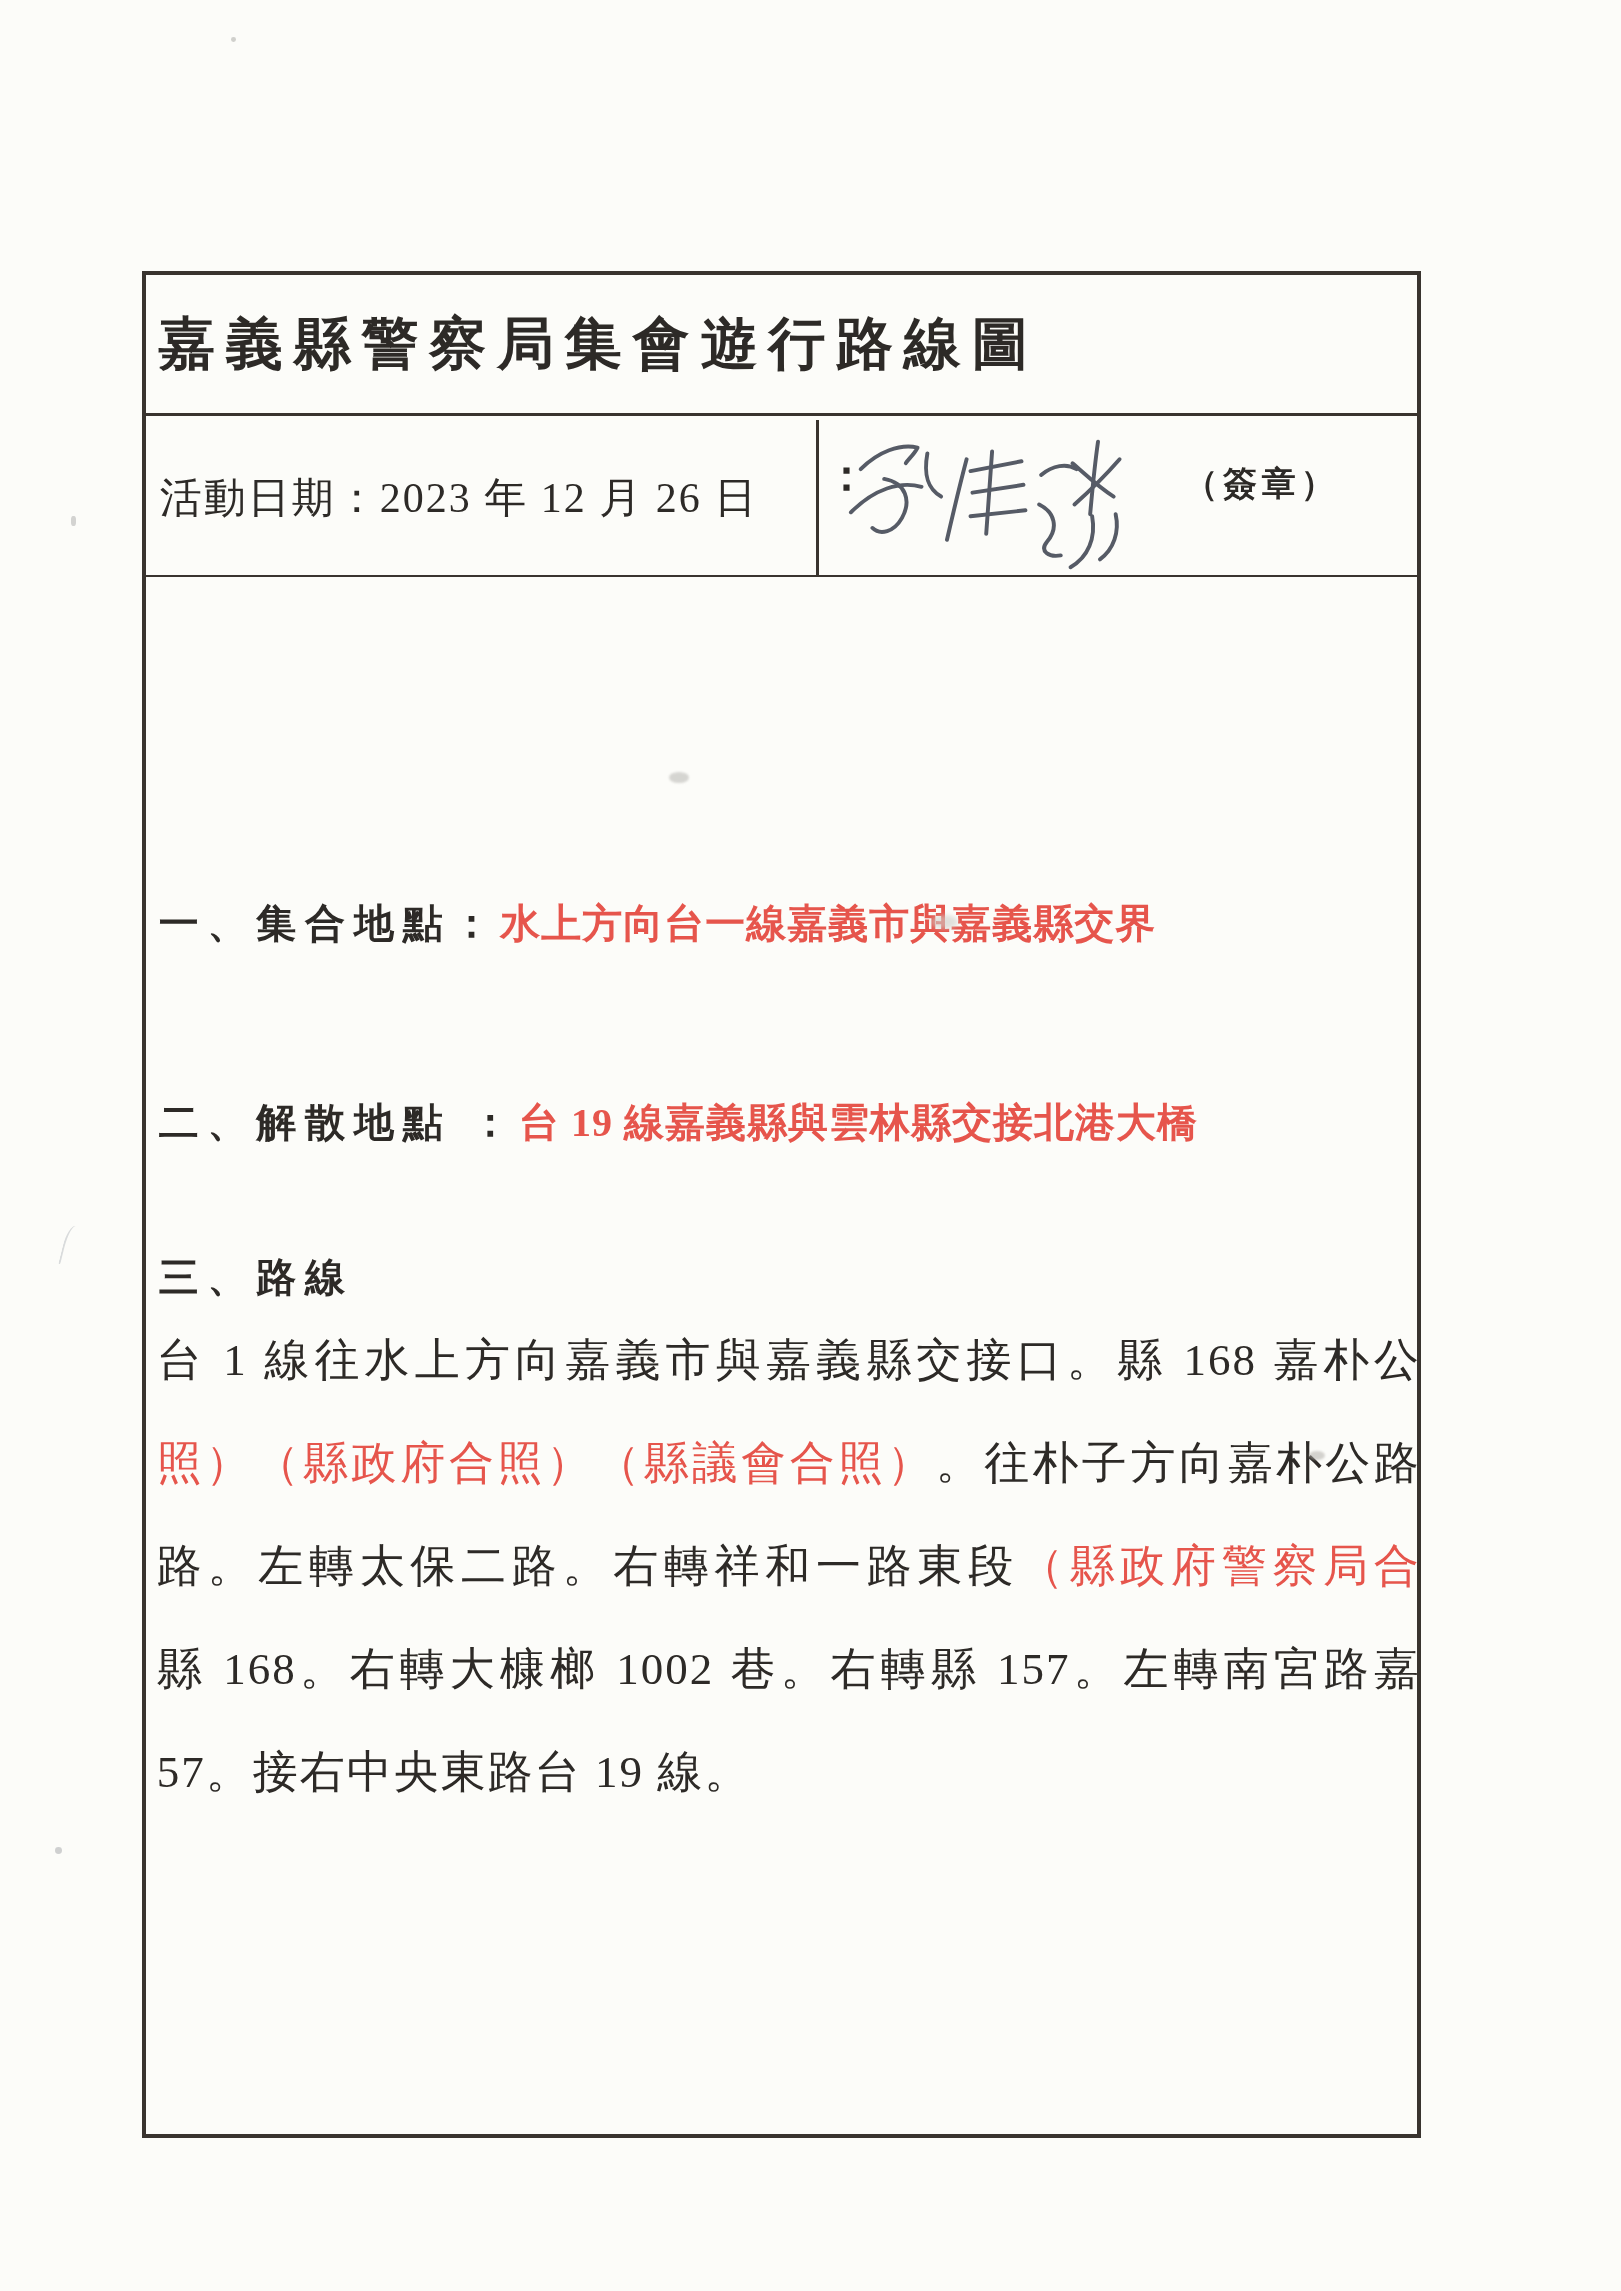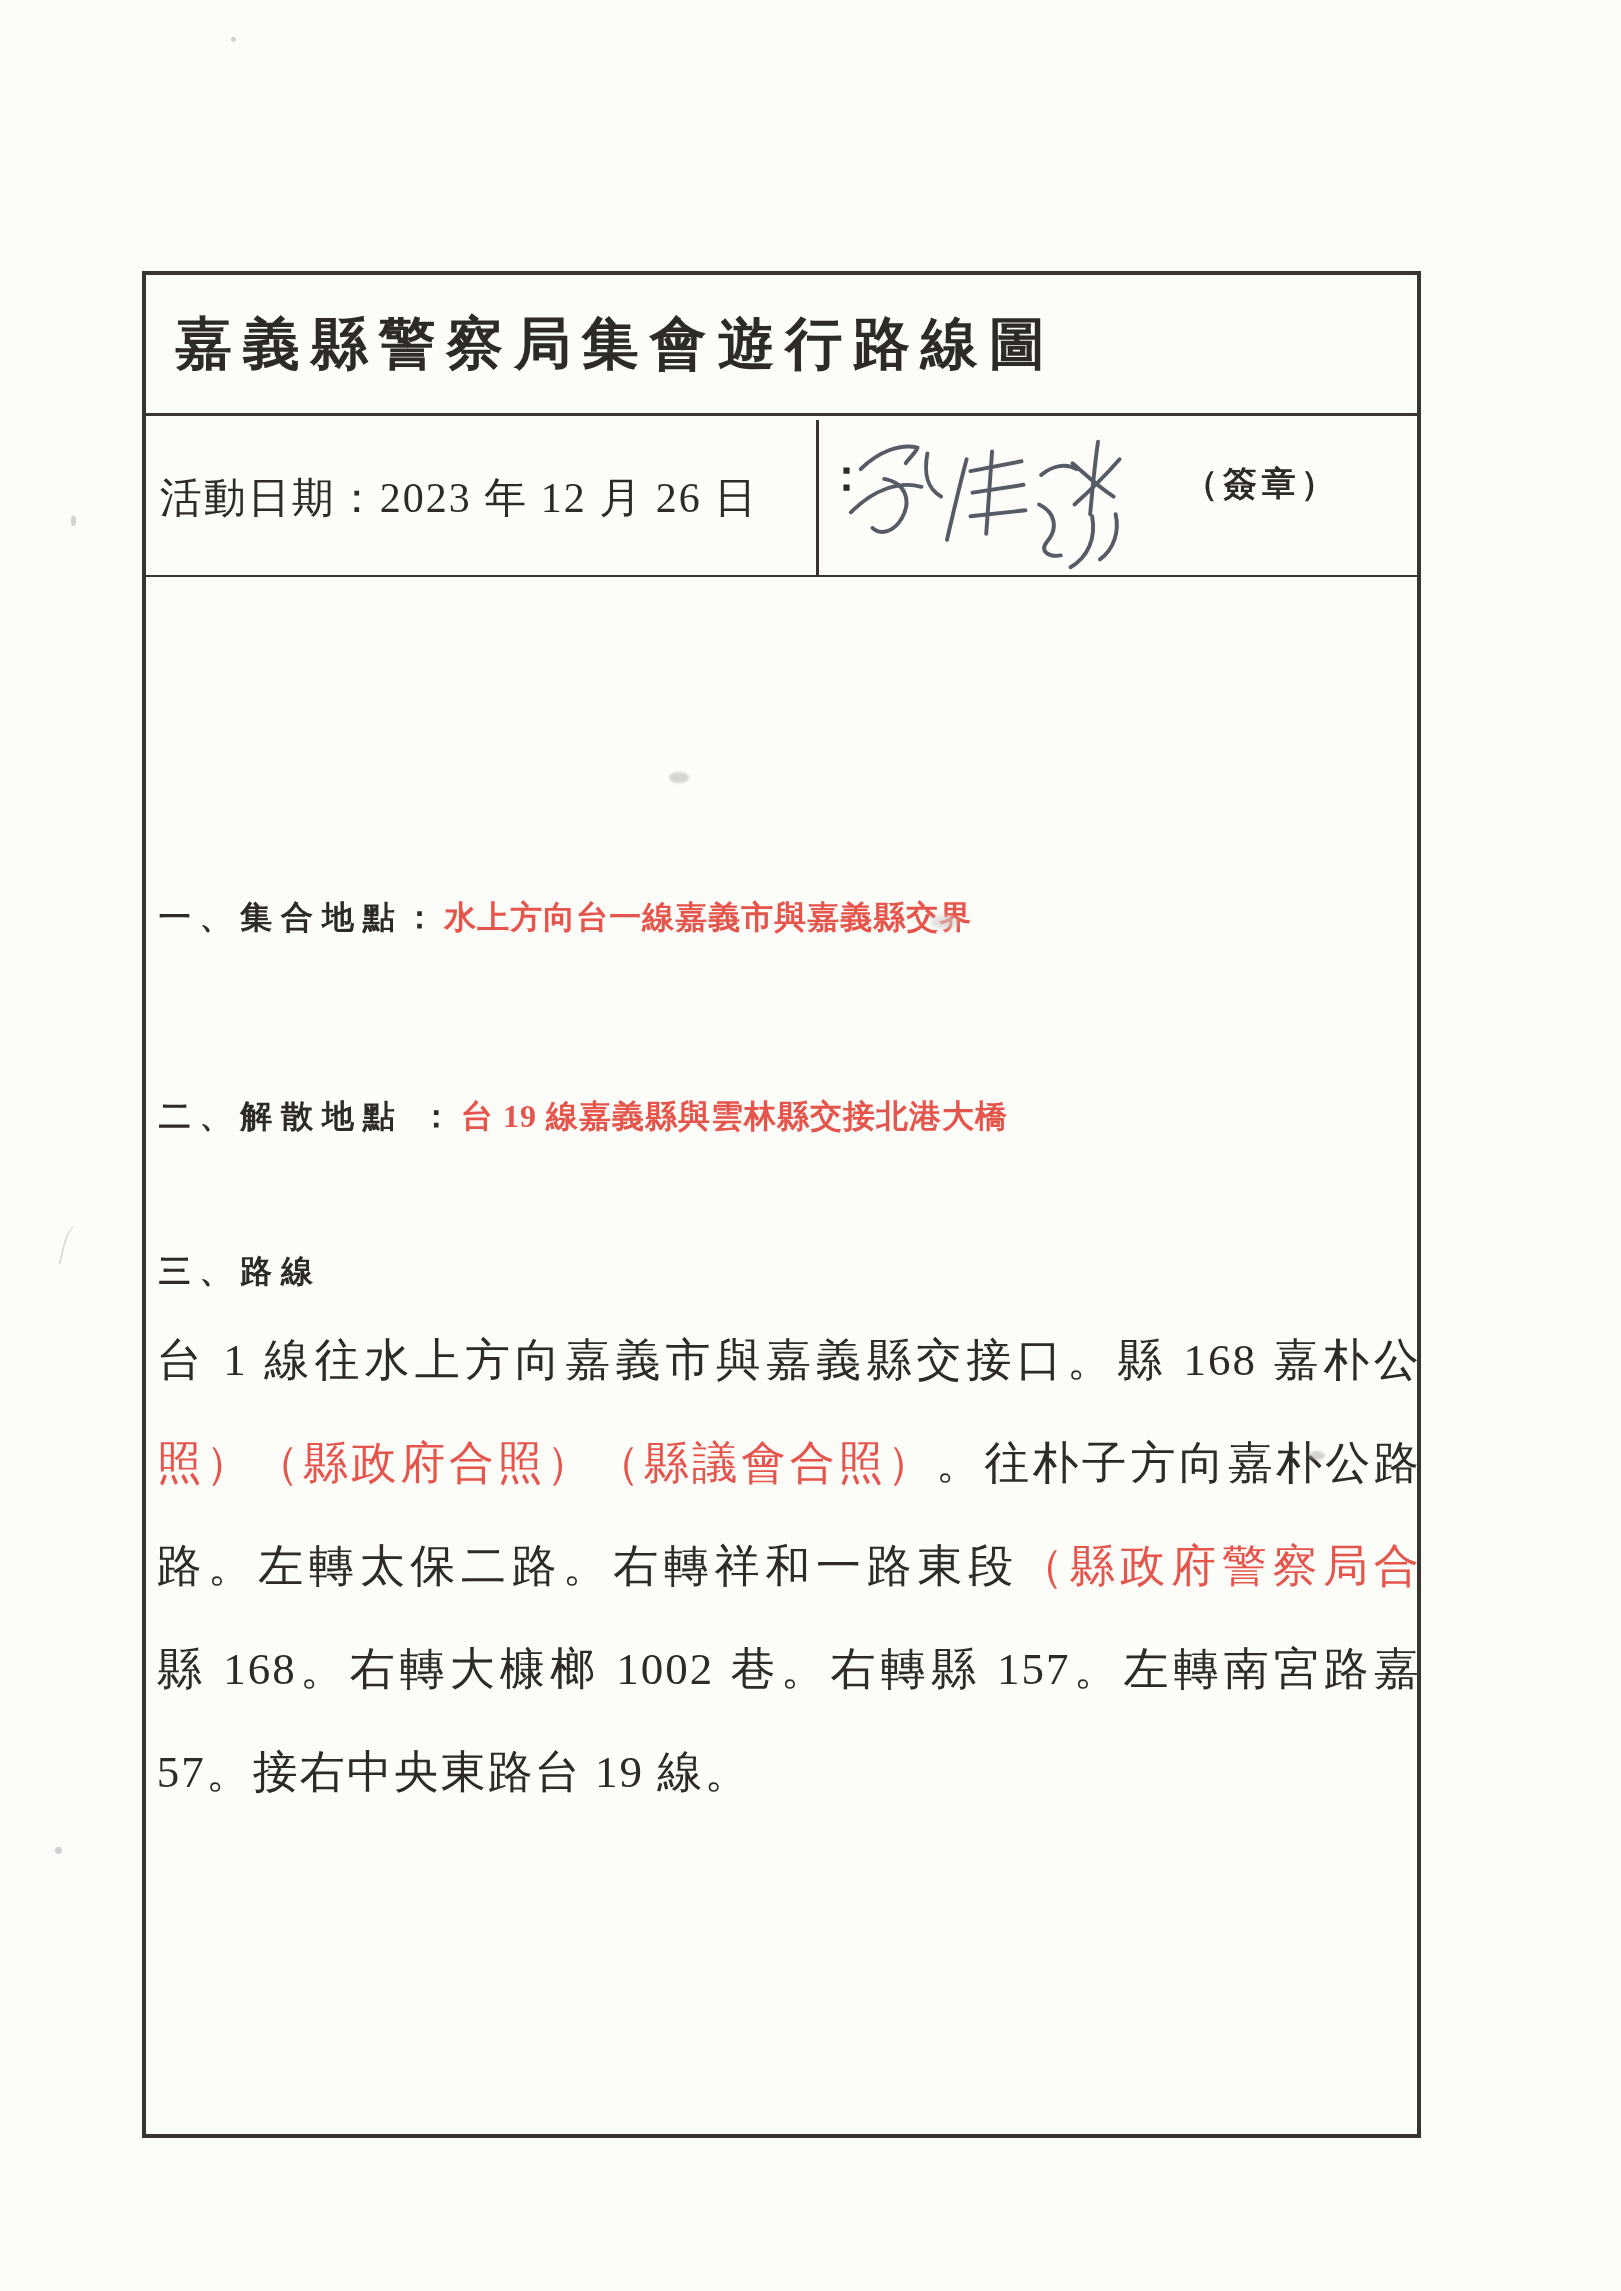--- a/index.html
+++ b/index.html
@@ -25,21 +25,21 @@
   .doc-table{
     position:absolute;left:142px;top:271px;
     width:1279px;height:1867px;
     border:4.9px solid var(--border);
     background:transparent;
   }
   .title-row{
     position:absolute;left:0;top:0;right:0;height:141px;
     border-bottom:3.9px solid var(--border);
     display:flex;align-items:center;
-    padding-left:29px;
+    padding-left:12px;
   }
   .page-title{
     font-size:57px;font-weight:700;letter-spacing:10.8px;
     white-space:nowrap;
   }
   .date-row{
     position:absolute;left:0;top:145px;right:0;height:157px;
     border-bottom:2.9px solid var(--border);
   }
   .date-cell{
@@ -61,21 +61,21 @@
     position:absolute;left:25.5px;top:-2px;
   }
   .seal-label{
     position:absolute;left:365px;top:41px;
     font-size:34px;font-weight:700;letter-spacing:4.9px;white-space:nowrap;
   }
 
   
   .section-row{
     position:absolute;left:12.7px;white-space:nowrap;
-    font-size:32px;font-weight:700;text-align:right;
+    font-size:40px;font-weight:700;text-align:right;
   }
   .sec-label{letter-spacing:8.8px;color:var(--ink);}
   .sec-value{letter-spacing:1px;color:var(--red);}
   .sec1{top:316px;}
   .sec2{top:515px;}
   .sec3{top:670px;font-family:Liberation Mono, monospace;}
 
   .route-lines{
     position:absolute;left:10.8px;top:729px;width:1264px;
   }

